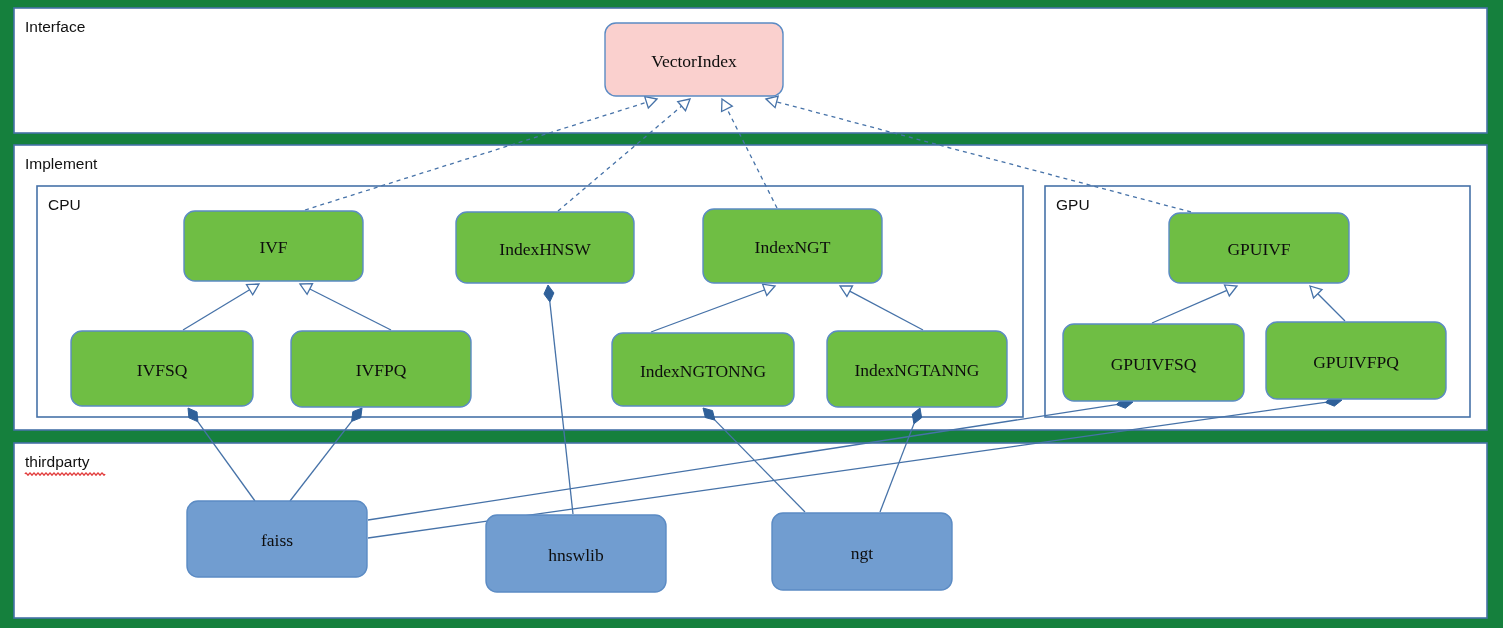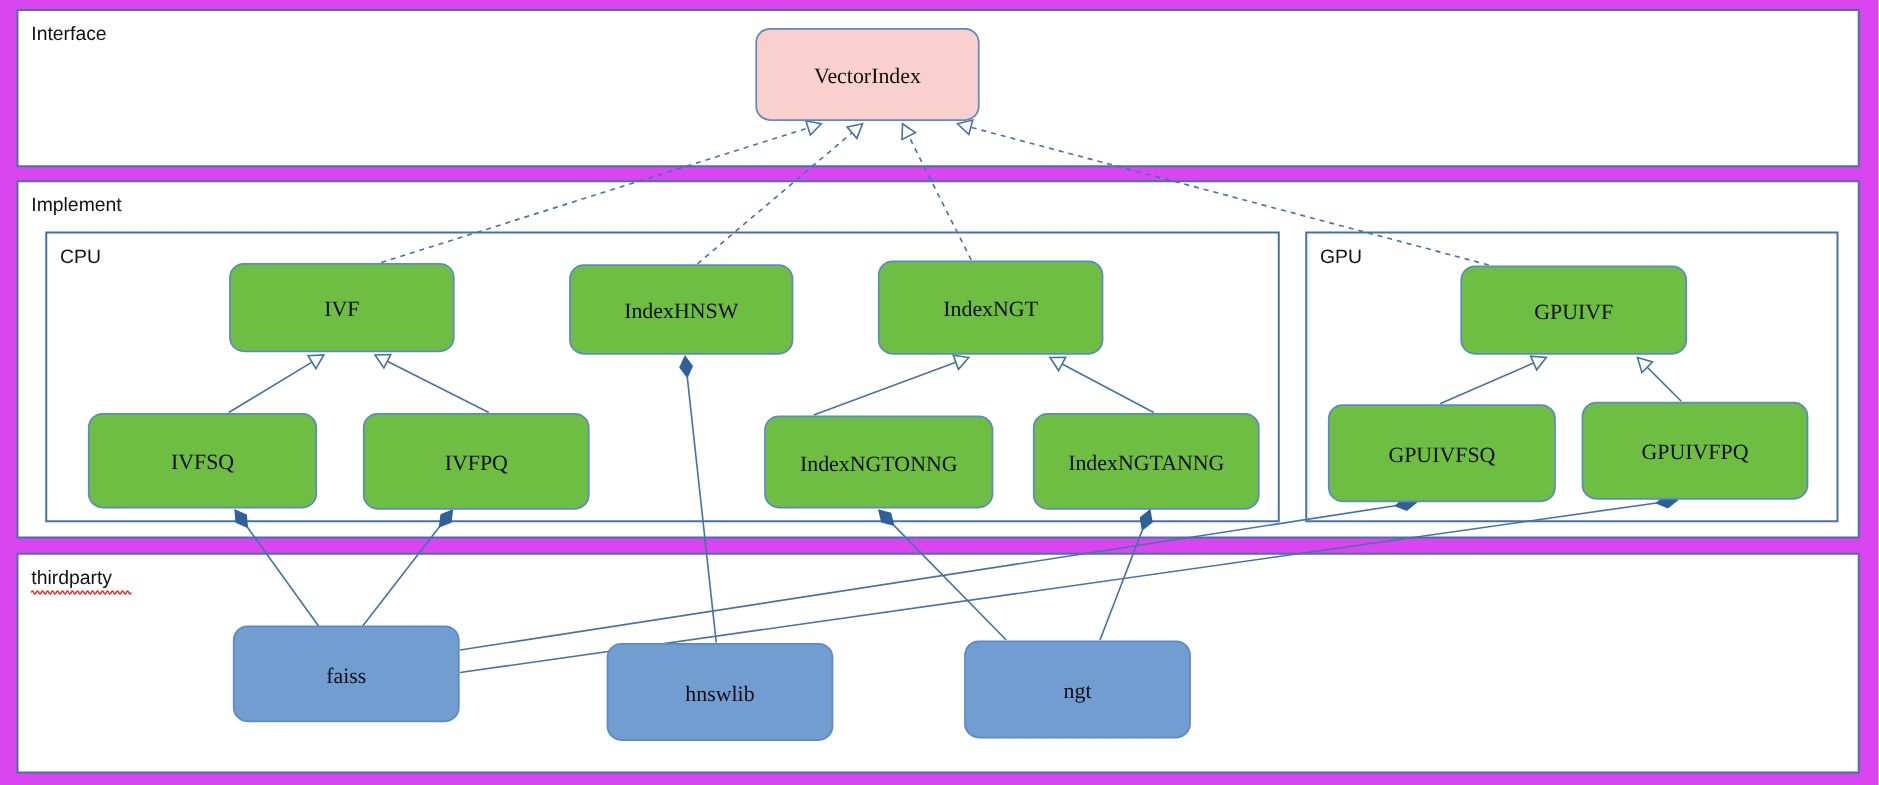--- a/index.html
+++ b/index.html
@@ -8,21 +8,21 @@
     padding: 0;
     background: #ffffff;
   }
   body {
     font-family: "Liberation Sans", sans-serif;
   }
   #canvas {
     position: relative;
     width: 1503px;
     height: 628px;
-    background: #d946ef;
+    background: #15803d;
     overflow: hidden;
   }
   svg#diagram {
     position: absolute;
     left: 0;
     top: 0;
     width: 1503px;
     height: 628px;
   }
   .grp-rect {

